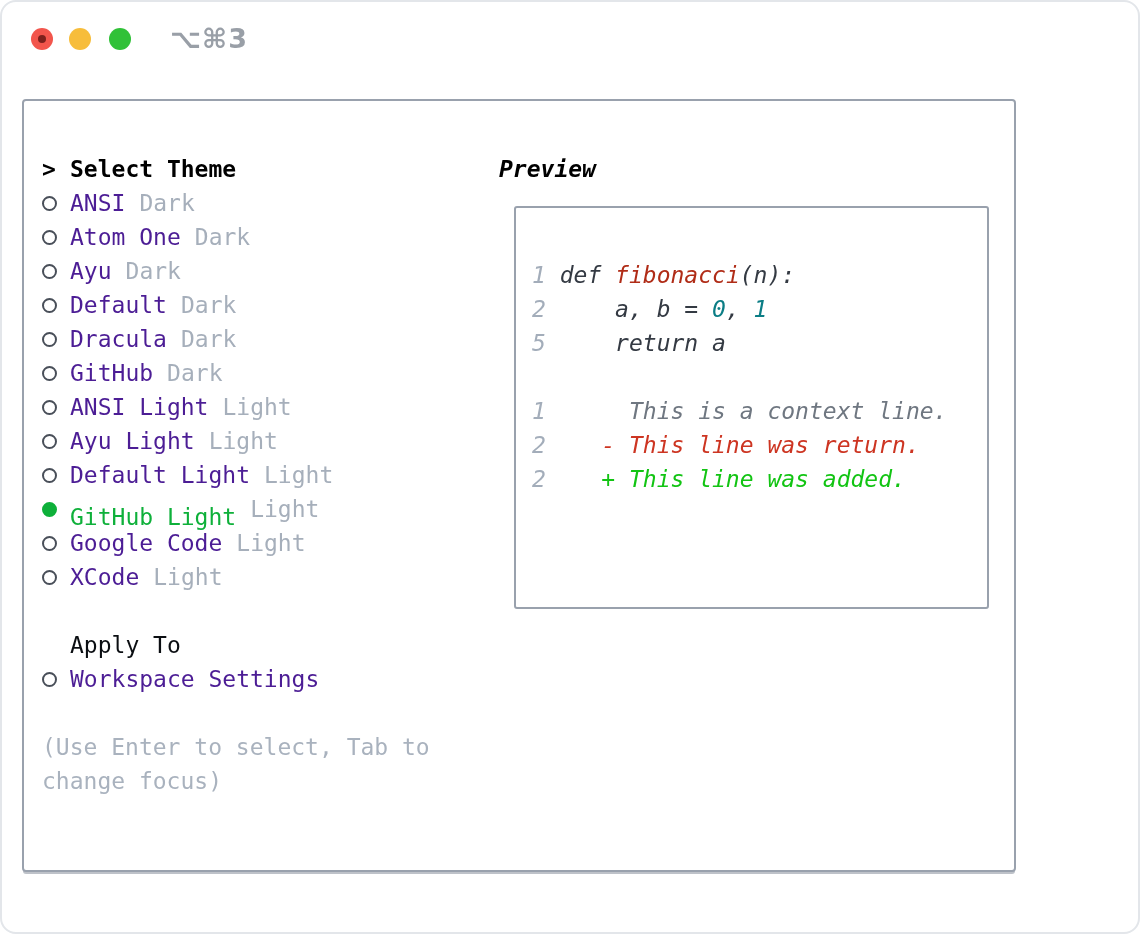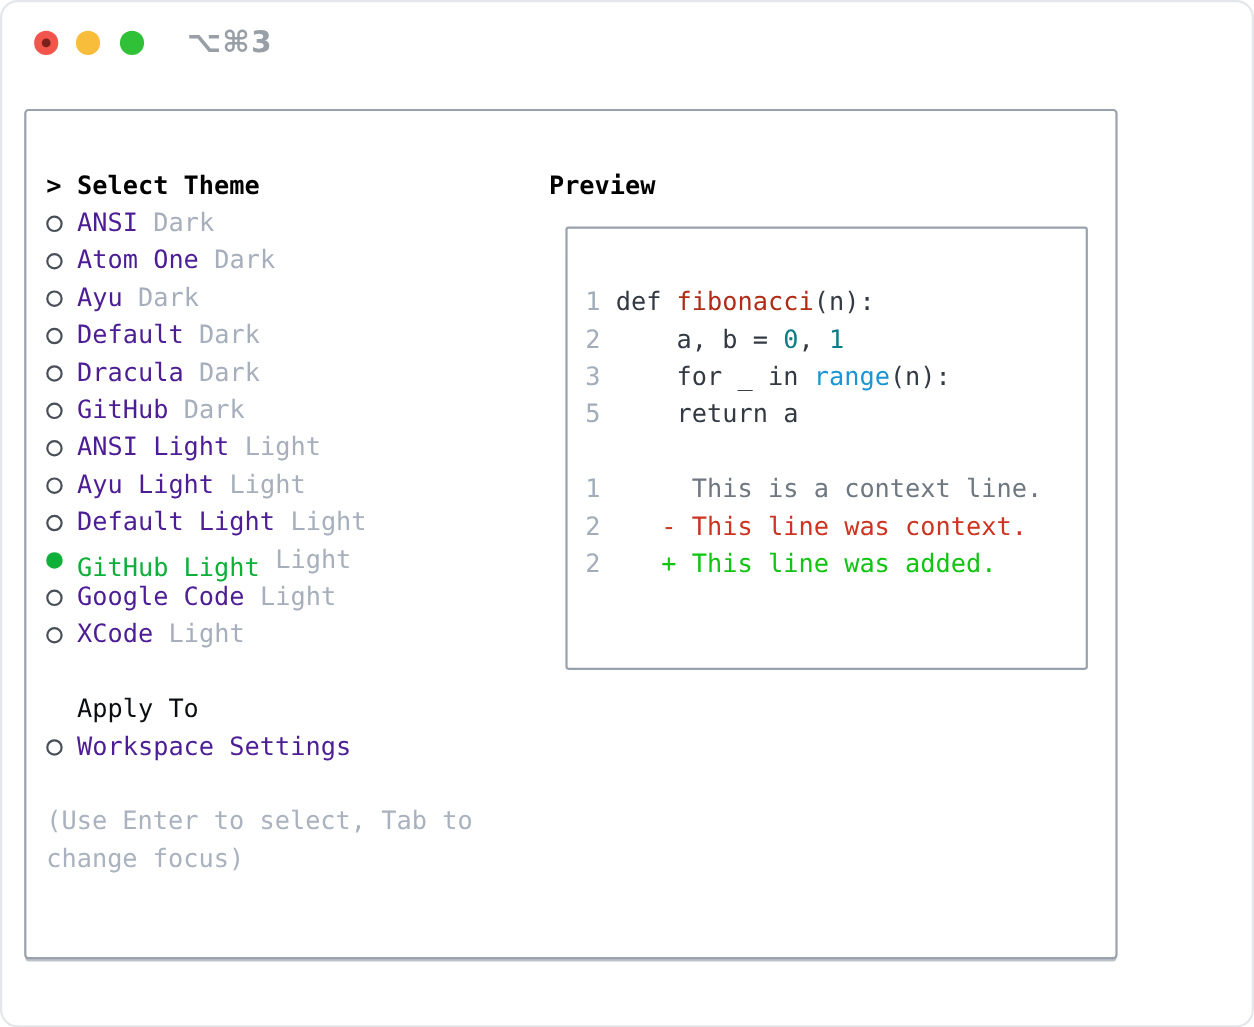--- a/index.html
+++ b/index.html
@@ -48,21 +48,21 @@
   }
   .row.selected .bullet { background: #0eb03a; border-color: #0eb03a; }
   .theme-name { color: #4c1d95; }
   .row.selected .theme-name, .row.selected .opt-label { color: #0eb03a; margin-top: 16px; }
   .tag { color: #a6afbb; margin-left: 14px; }
   .opt-label { color: #4c1d95; }
   .apply-section { margin-top: 34px; }
   .apply-hdr { color: #0b0e12; padding-left: 28px; text-align: center; }
   .hint { margin-top: 34px; color: #a9b2be; }
   
-  .right-col { position: absolute; left: 475px; top: 51px; font-size: 23px; }
+  .right-col { position: absolute; left: 475px; top: 51px; font-size: 23px; font-style: italic; }
   .preview-hdr { height: 34px; line-height: 34px; font-weight: bold; color: #000; }
   .preview-box {
     margin-top: 20px; margin-left: 15px;
     width: 475px; height: 403px;
     border: 2px solid #99a1ad; border-radius: 3px;
     padding: 50px 16px 0 16px;
     overflow: hidden;
   }
   .cline { height: 34px; line-height: 34px; white-space: pre; font-size: 23px; }
   .spacer-line { height: 34px; }
@@ -116,23 +116,22 @@
         <div class="row">(Use Enter to select, Tab to</div>
         <div class="row">change focus)</div>
       </div>
     </div>
 
     <div class="right-col">
       <div class="preview-hdr">Preview</div>
       <div class="preview-box">
         <div class="cline"><span class="ln">1</span><span class="cfg"> def </span><span class="cfn">fibonacci</span><span class="cfg">(n):</span></div>
         <div class="cline"><span class="ln">2</span><span class="cfg">     a, b = </span><span class="clit">0</span><span class="cfg">, </span><span class="clit">1</span></div>
-        <div class="cline"><span class="ln">3</span><span class="cfg">     for _ in </span><span class="cbi">range</span><span class="cfg">(n):</span></div>
         <div class="cline"><span class="ln">5</span><span class="cfg">     return a</span></div>
         <div class="spacer-line"></div>
         <div class="cline"><span class="ln">1</span><span class="dctx">      This is a context line.</span></div>
-        <div class="cline"><span class="ln">2</span><span class="ddel">    - This line was context.</span></div>
+        <div class="cline"><span class="ln">2</span><span class="ddel">    - This line was return.</span></div>
         <div class="cline"><span class="ln">2</span><span class="dadd">    + This line was added.</span></div>
       </div>
     </div>
 
   </div>
 </div>
 
 </body></html>

